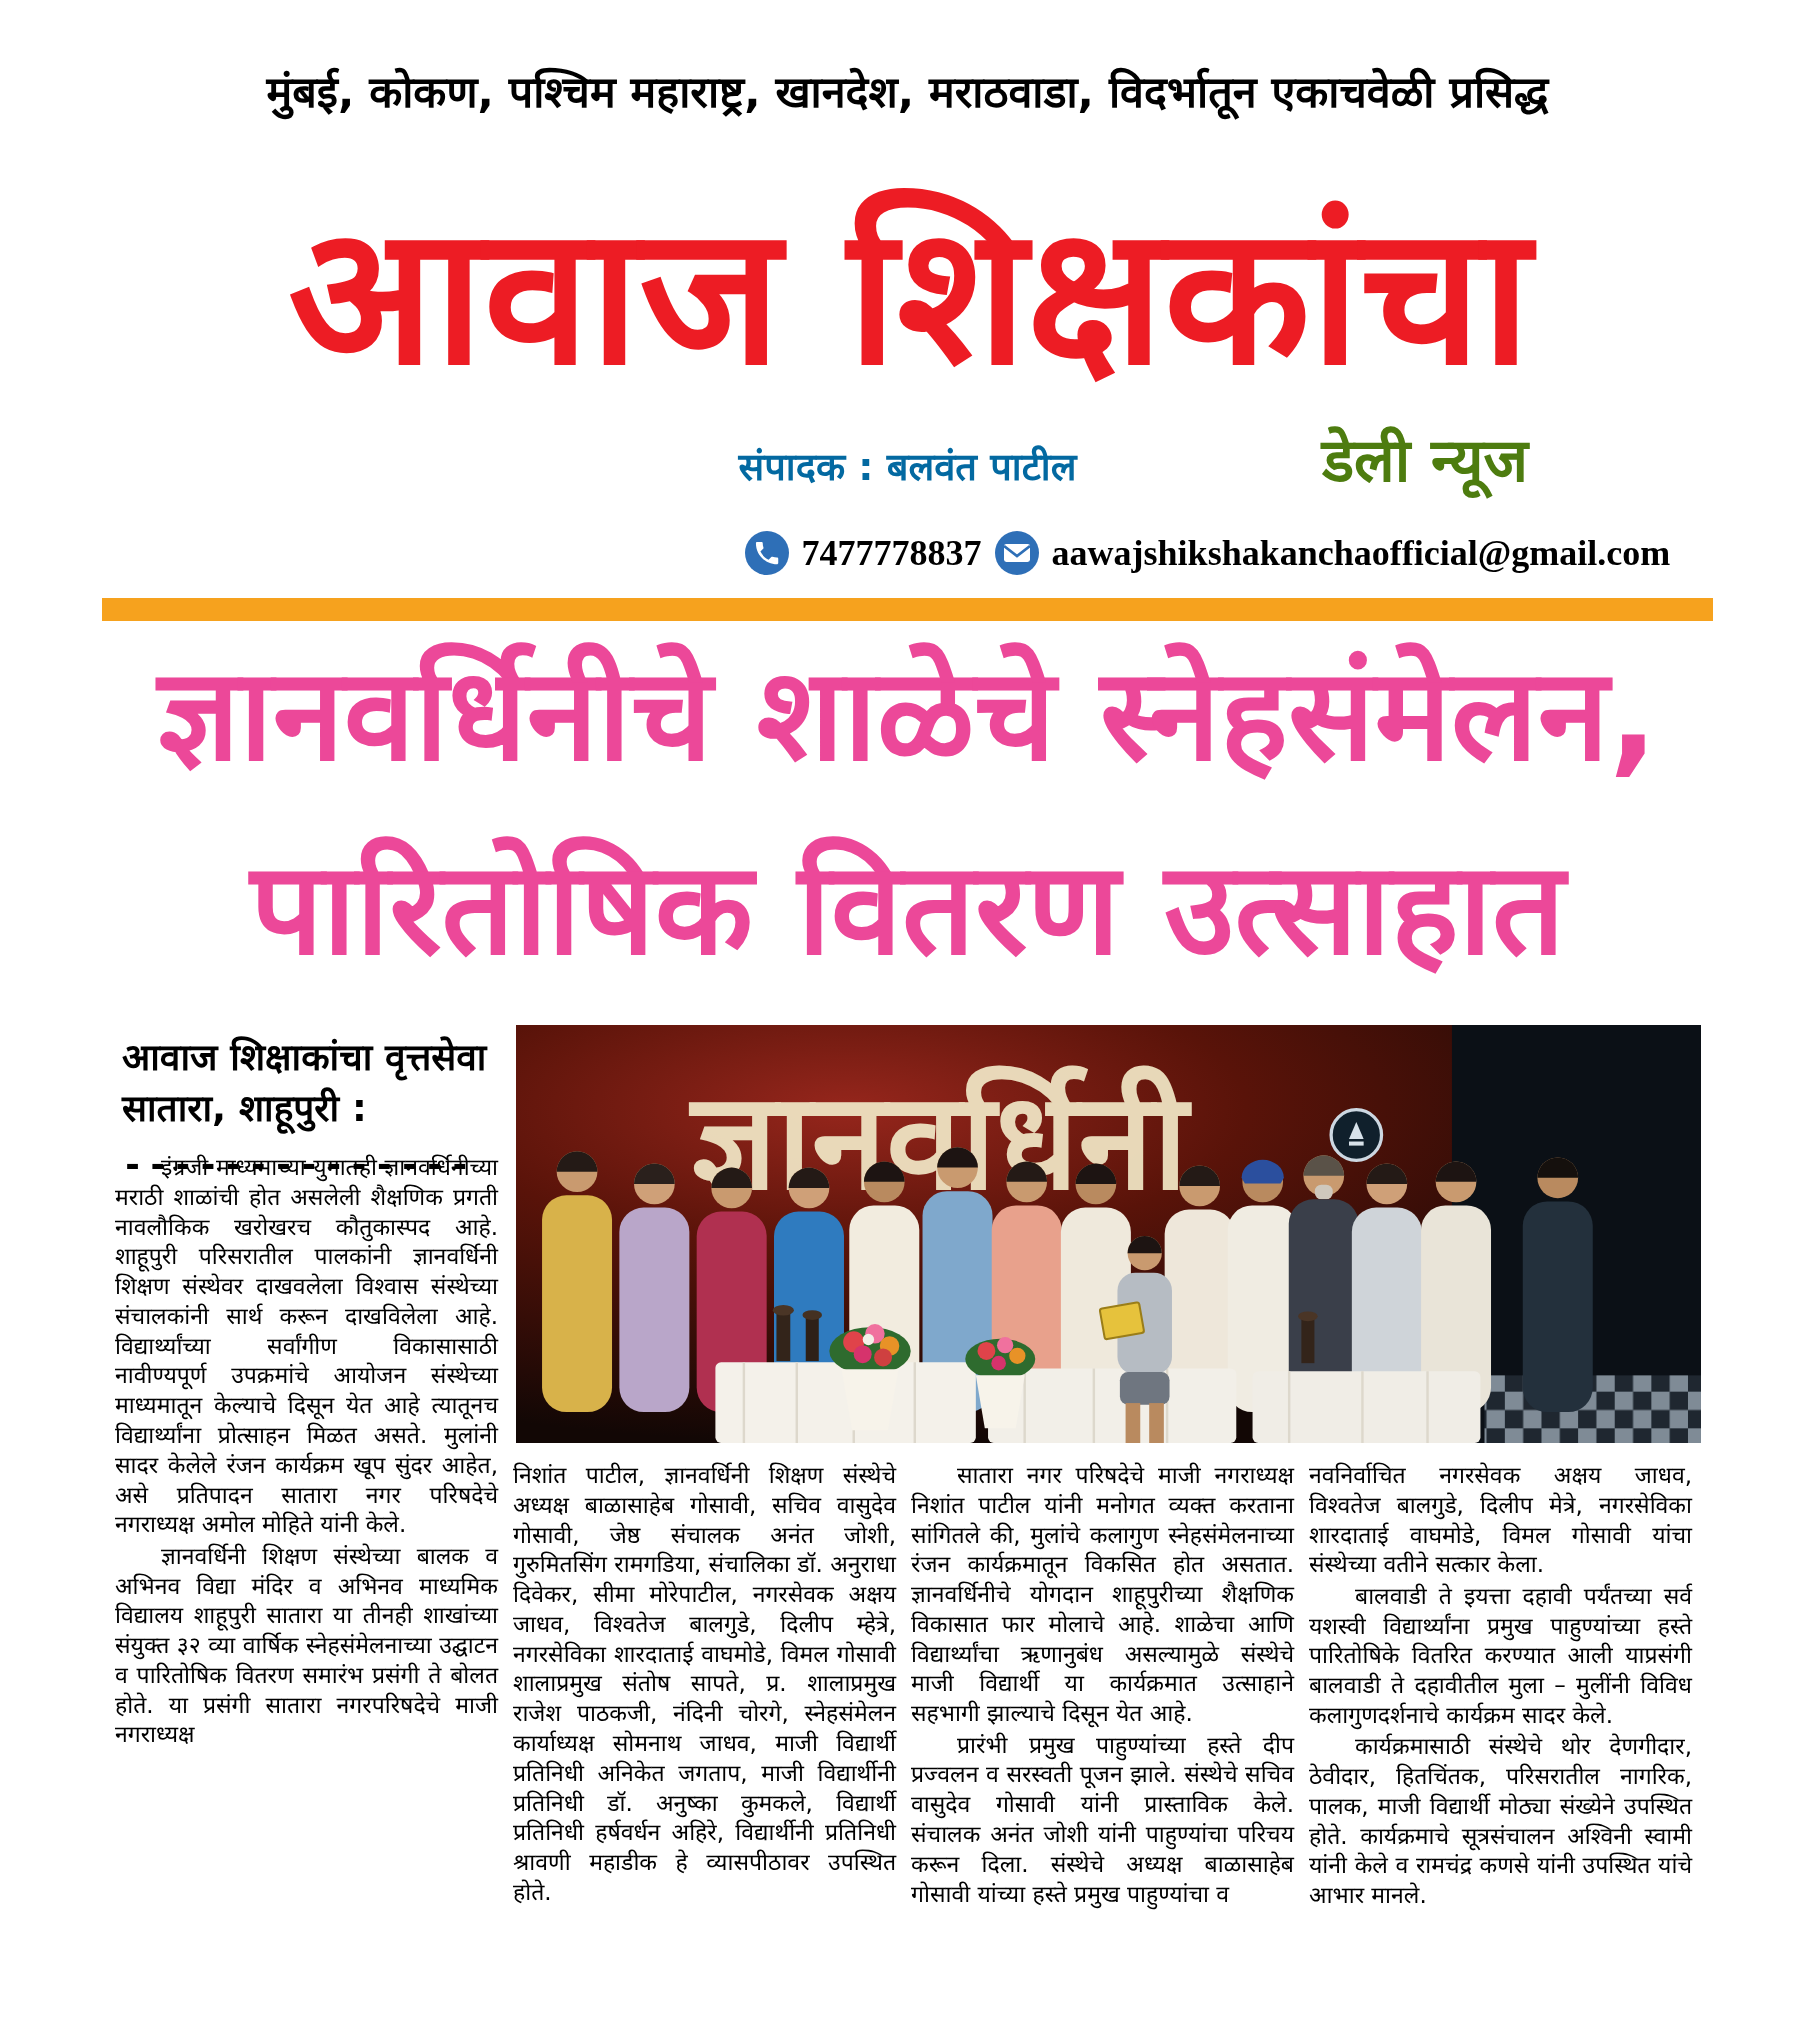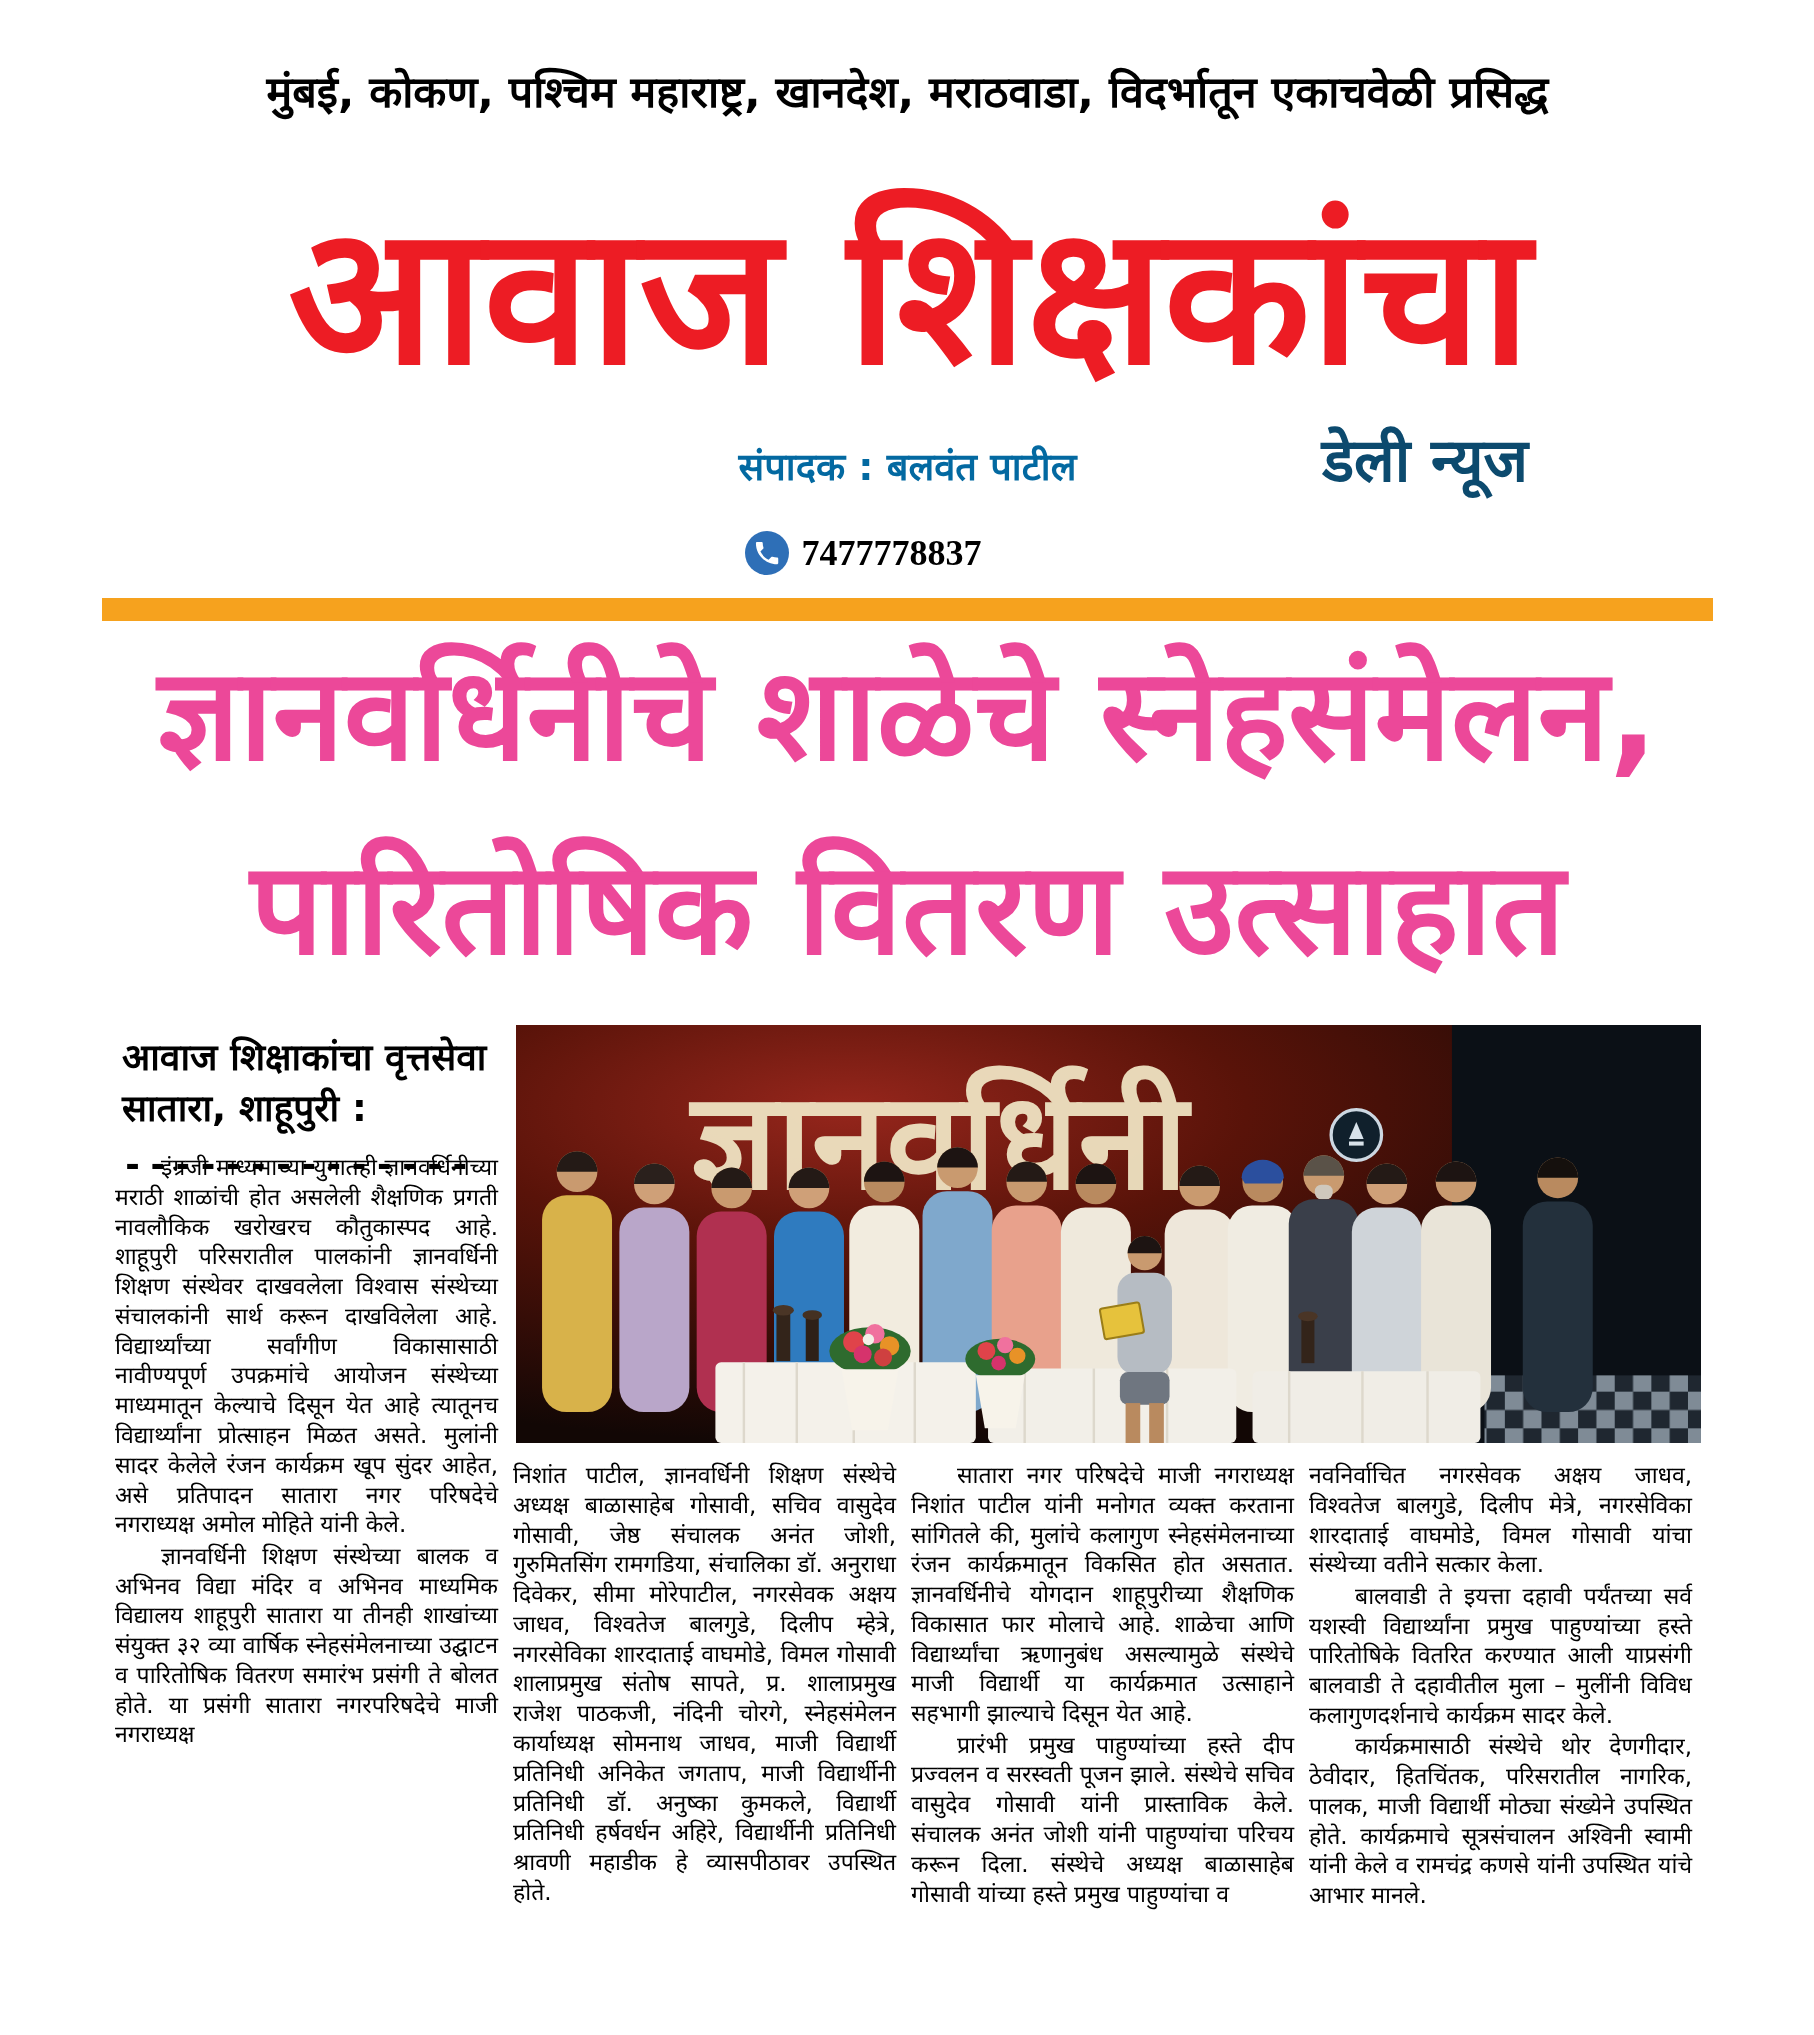--- a/index.html
+++ b/index.html
@@ -5,21 +5,21 @@
   html,body{margin:0;padding:0;background:#ffffff;}
   .page{position:relative;width:1815px;height:2503px;background:#fff;overflow:hidden;
         font-family:"DejaVu Sans",sans-serif;color:#000;}
   .tagline{position:absolute;top:61px;left:0;width:100%;text-align:center;
            font-size:43px;font-weight:700;white-space:nowrap;}
   .masthead-title{position:absolute;top:161px;left:0;width:100%;margin:2px;text-align:center;
            font-size:191px;line-height:1.4;font-weight:700;color:#ED1C24;white-space:nowrap;}
   .editor-line{position:absolute;top:439px;left:0;width:100%;text-align:center;
            font-size:38px;font-weight:700;color:#0369a1;}
   .daily-news{position:absolute;top:417px;left:1242px;width:366px;text-align:center;
-           font-size:60px;font-weight:700;color:#0c4a6e;white-space:nowrap;}
+           font-size:60px;font-weight:700;color:#4d7c0f;white-space:nowrap;}
   .contact-bar{position:absolute;top:529px;left:0;width:100%;height:65px;}
   .c-item{position:absolute;display:flex;align-items:center;gap:10.6px;
           font-size:36px;font-weight:700;font-family:"Liberation Serif",serif;white-space:nowrap;}
   .c-item.site{left:171px;top:0;}
   .c-item.phone{left:743px;top:0;}
   .c-item.mail{left:993px;top:0;}
   .c-icon{width:48px;height:48px;flex:0 0 auto;}
   .orange-rule{position:absolute;left:102px;top:598px;width:1611px;height:23px;background:#F6A21E;}
   .headline{position:absolute;left:0;width:100%;text-align:center;font-weight:700;
             color:#ec4899;font-size:128px;line-height:1.3;white-space:nowrap;}
@@ -50,20 +50,28 @@
   <div class="editor-line">संपादक : बलवंत पाटील</div>
   <div class="daily-news">डेली न्यूज</div>
 
   <div class="contact-bar">
     <span class="c-item phone">
       <svg class="c-icon" viewBox="0 0 24 24">
         <circle cx="12" cy="12" r="11" fill="#2E6FB7"></circle>
         <path fill="#fff" transform="translate(4.6,4.6) scale(0.62)" d="M6.62 10.79c1.44 2.83 3.76 5.14 6.59 6.59l2.2-2.2c.27-.27.67-.36 1.02-.24 1.12.37 2.33.57 3.57.57.55 0 1 .45 1 1V20c0 .55-.45 1-1 1-9.39 0-17-7.61-17-17 0-.55.45-1 1-1h3.5c.55 0 1 .45 1 1 0 1.25.2 2.45.57 3.57.11.35.03.74-.25 1.02l-2.2 2.2z"></path>
       </svg>
       <span>7477778837</span>
+    </span>
+    <span class="c-item mail">
+      <svg class="c-icon" viewBox="0 0 24 24">
+        <circle cx="12" cy="12" r="11" fill="#2E6FB7"></circle>
+        <rect x="5.5" y="7.5" width="13" height="9" rx="1.2" fill="#fff"></rect>
+        <path d="M5.5 8.5l6.5 5 6.5-5" stroke="#2E6FB7" stroke-width="1.4" fill="none"></path>
+      </svg>
+      <span>aawajshikshakanchaofficial@gmail.com</span>
     </span>
   </div>
 
   <div class="orange-rule"></div>
 
   <div class="headline l1">ज्ञानवर्धिनीचे शाळेचे स्नेहसंमेलन,</div>
   <div class="headline l2">पारितोषिक वितरण उत्साहात</div>
 
   <div class="byline">
     <div>आवाज शिक्षाकांचा वृत्तसेवा</div>

